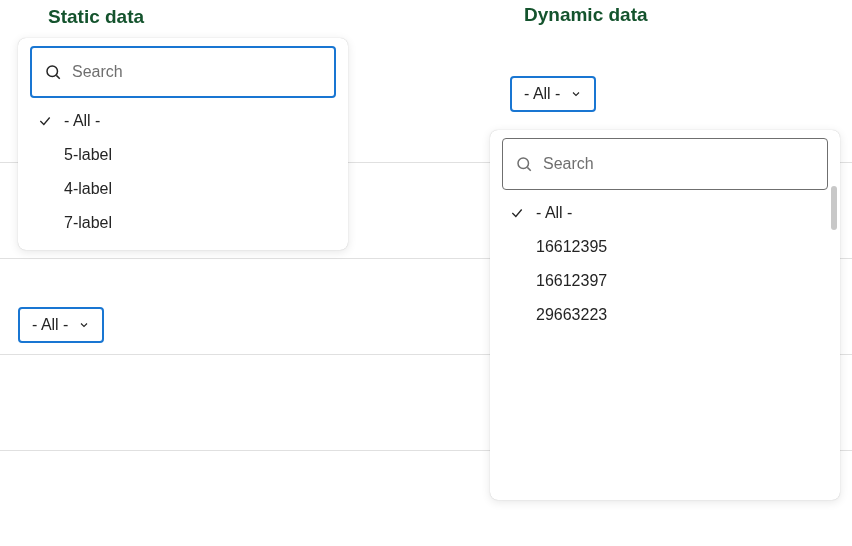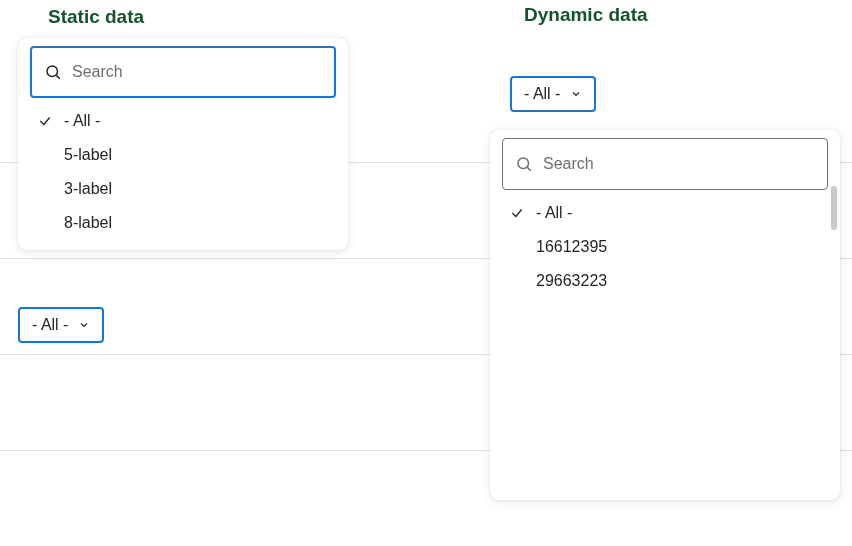--- a/index.html
+++ b/index.html
@@ -126,25 +126,25 @@
         </svg>
       </span>
       <span>- All -</span>
     </div>
     <div class="list-row">
       <span class="check-slot"></span>
       <span>5-label</span>
     </div>
     <div class="list-row">
       <span class="check-slot"></span>
-      <span>3-label</span>
-    </div>
-    <div class="list-row">
-      <span class="check-slot"></span>
-      <span>8-label</span>
+      <span>4-label</span>
+    </div>
+    <div class="list-row">
+      <span class="check-slot"></span>
+      <span>7-label</span>
     </div>
   </div>
 
   <div class="dropdown-btn" style="left:18px; top:307px;">
     <span>- All -</span>
     <span>
       <svg width="12" height="12" viewBox="0 0 24 24" fill="none" stroke="#242424" stroke-width="2.2">
         <polyline points="6,9 12,15 18,9"></polyline>
       </svg>
     </span>
@@ -180,19 +180,23 @@
         </svg>
       </span>
       <span>- All -</span>
     </div>
     <div class="list-row">
       <span class="check-slot"></span>
       <span>16612395</span>
     </div>
     <div class="list-row">
       <span class="check-slot"></span>
+      <span>16612397</span>
+    </div>
+    <div class="list-row">
+      <span class="check-slot"></span>
       <span>29663223</span>
     </div>
 
     <div class="scrollbar" style="top:56px; height:44px;"></div>
   </div>
 
 </div>
 
 </body></html>

